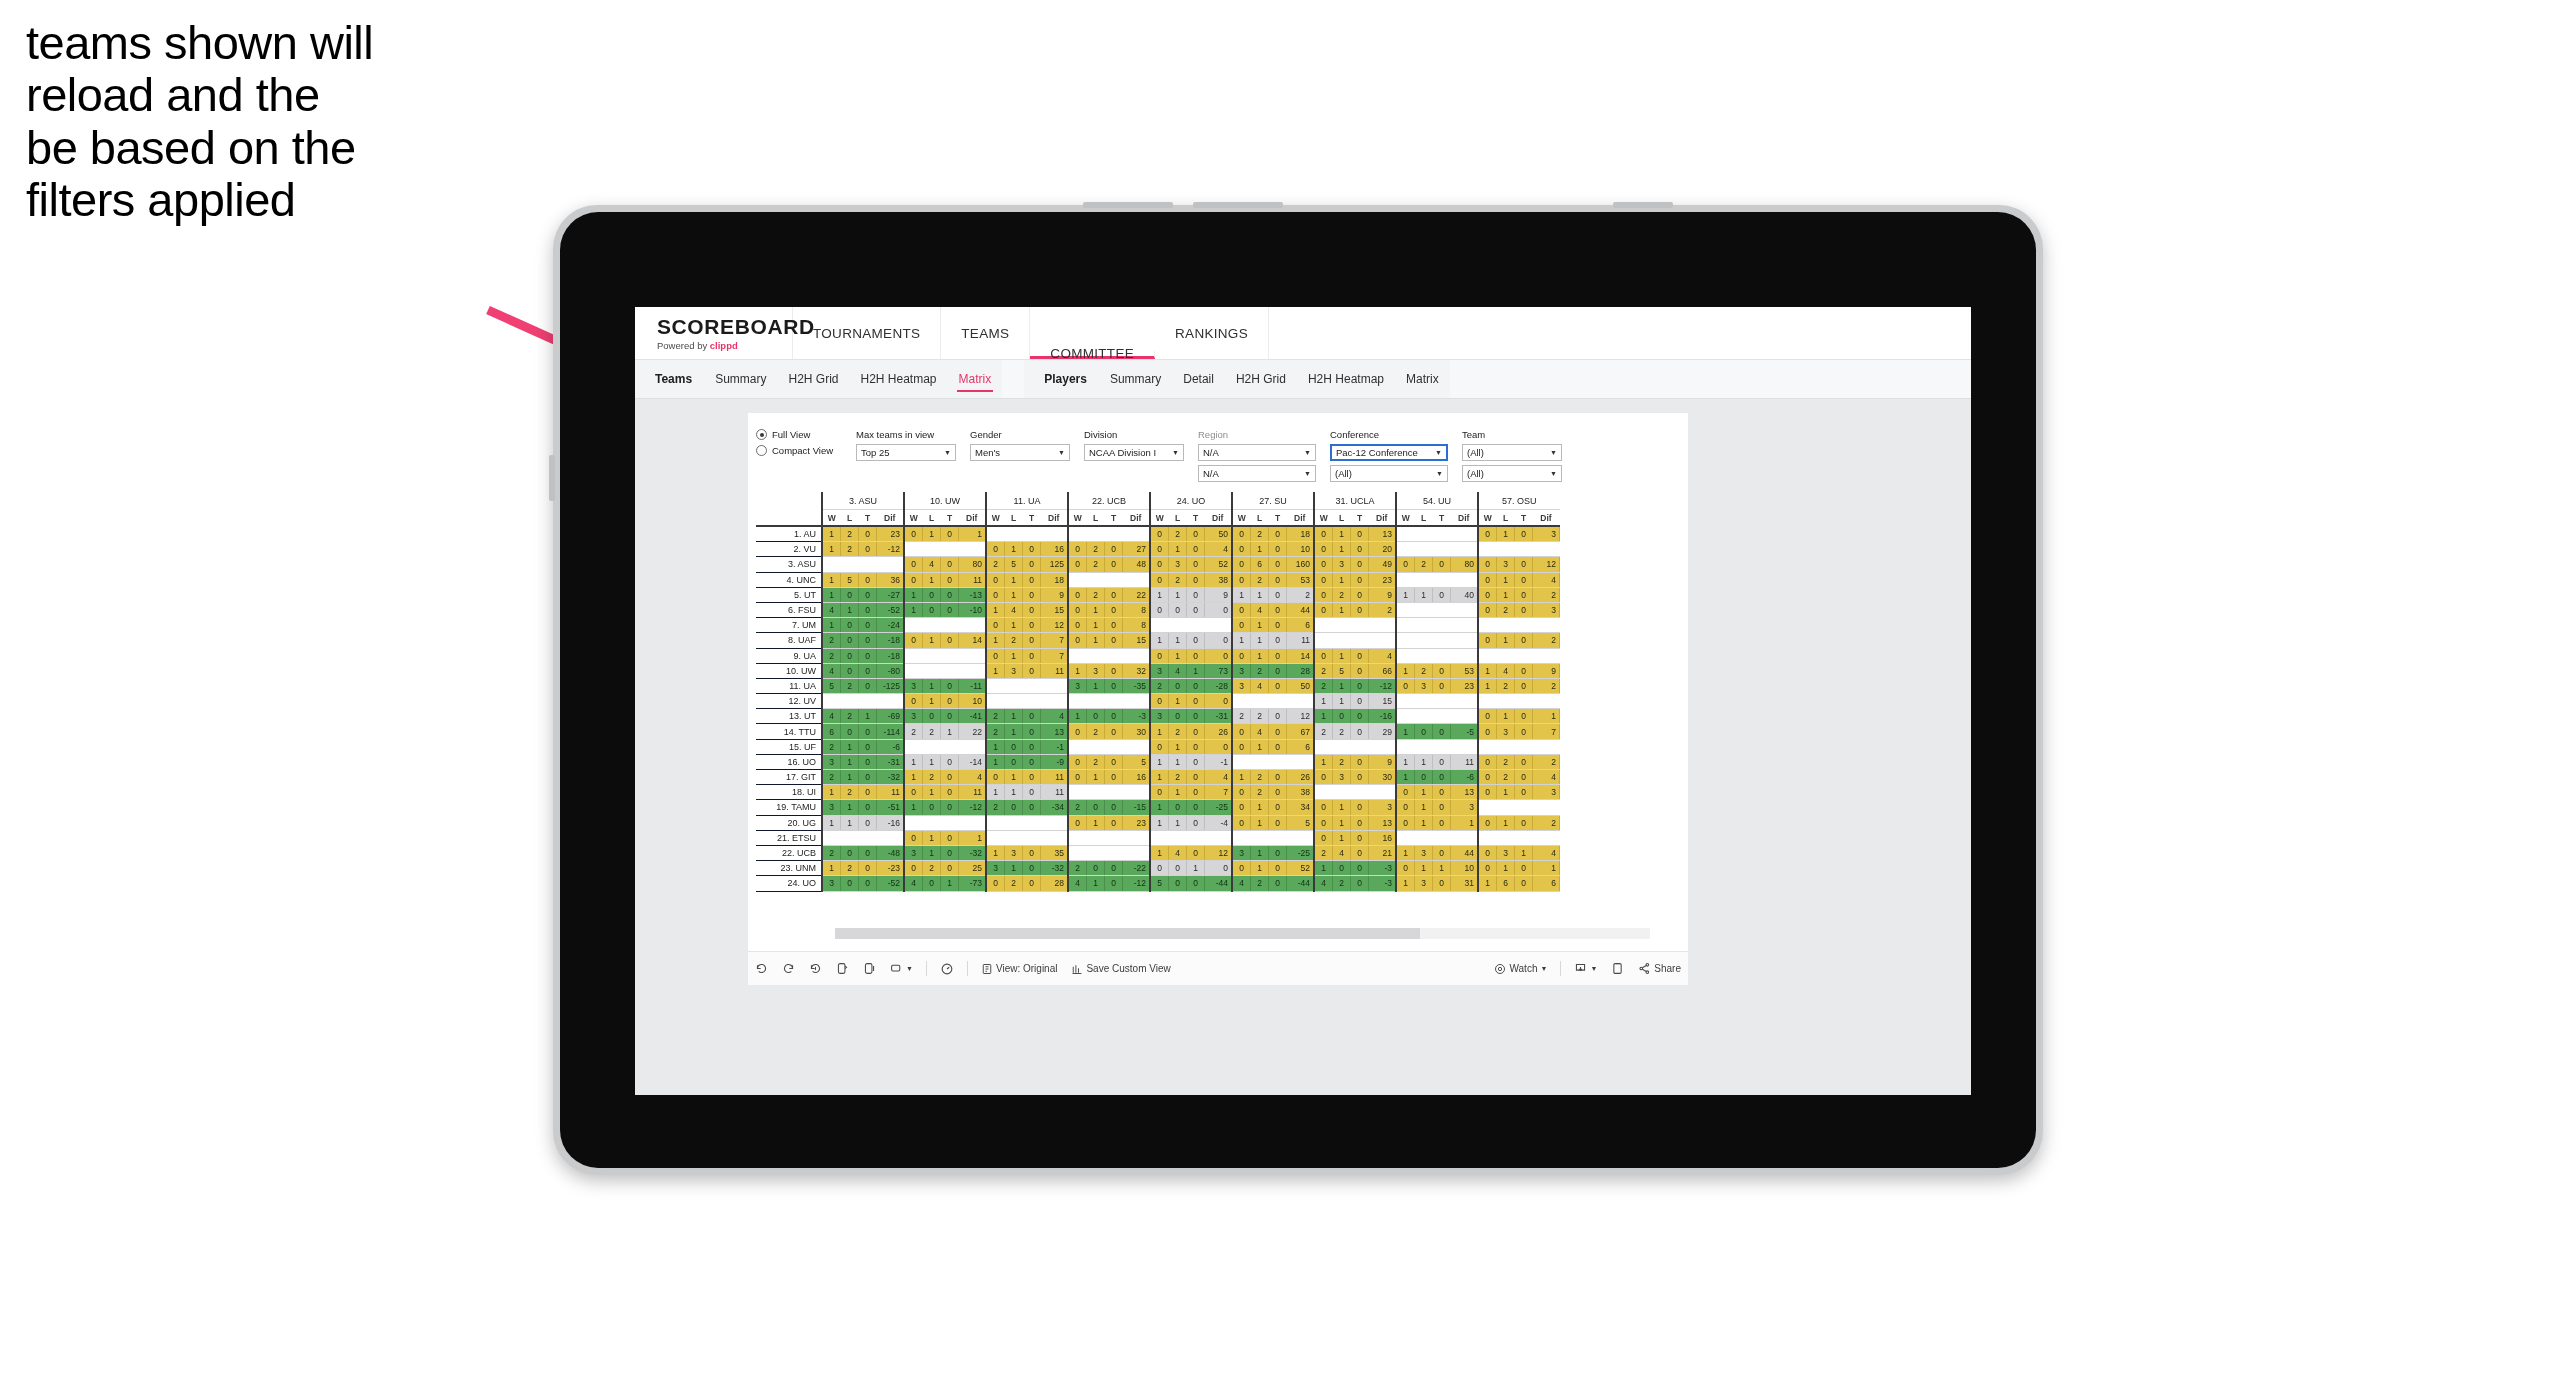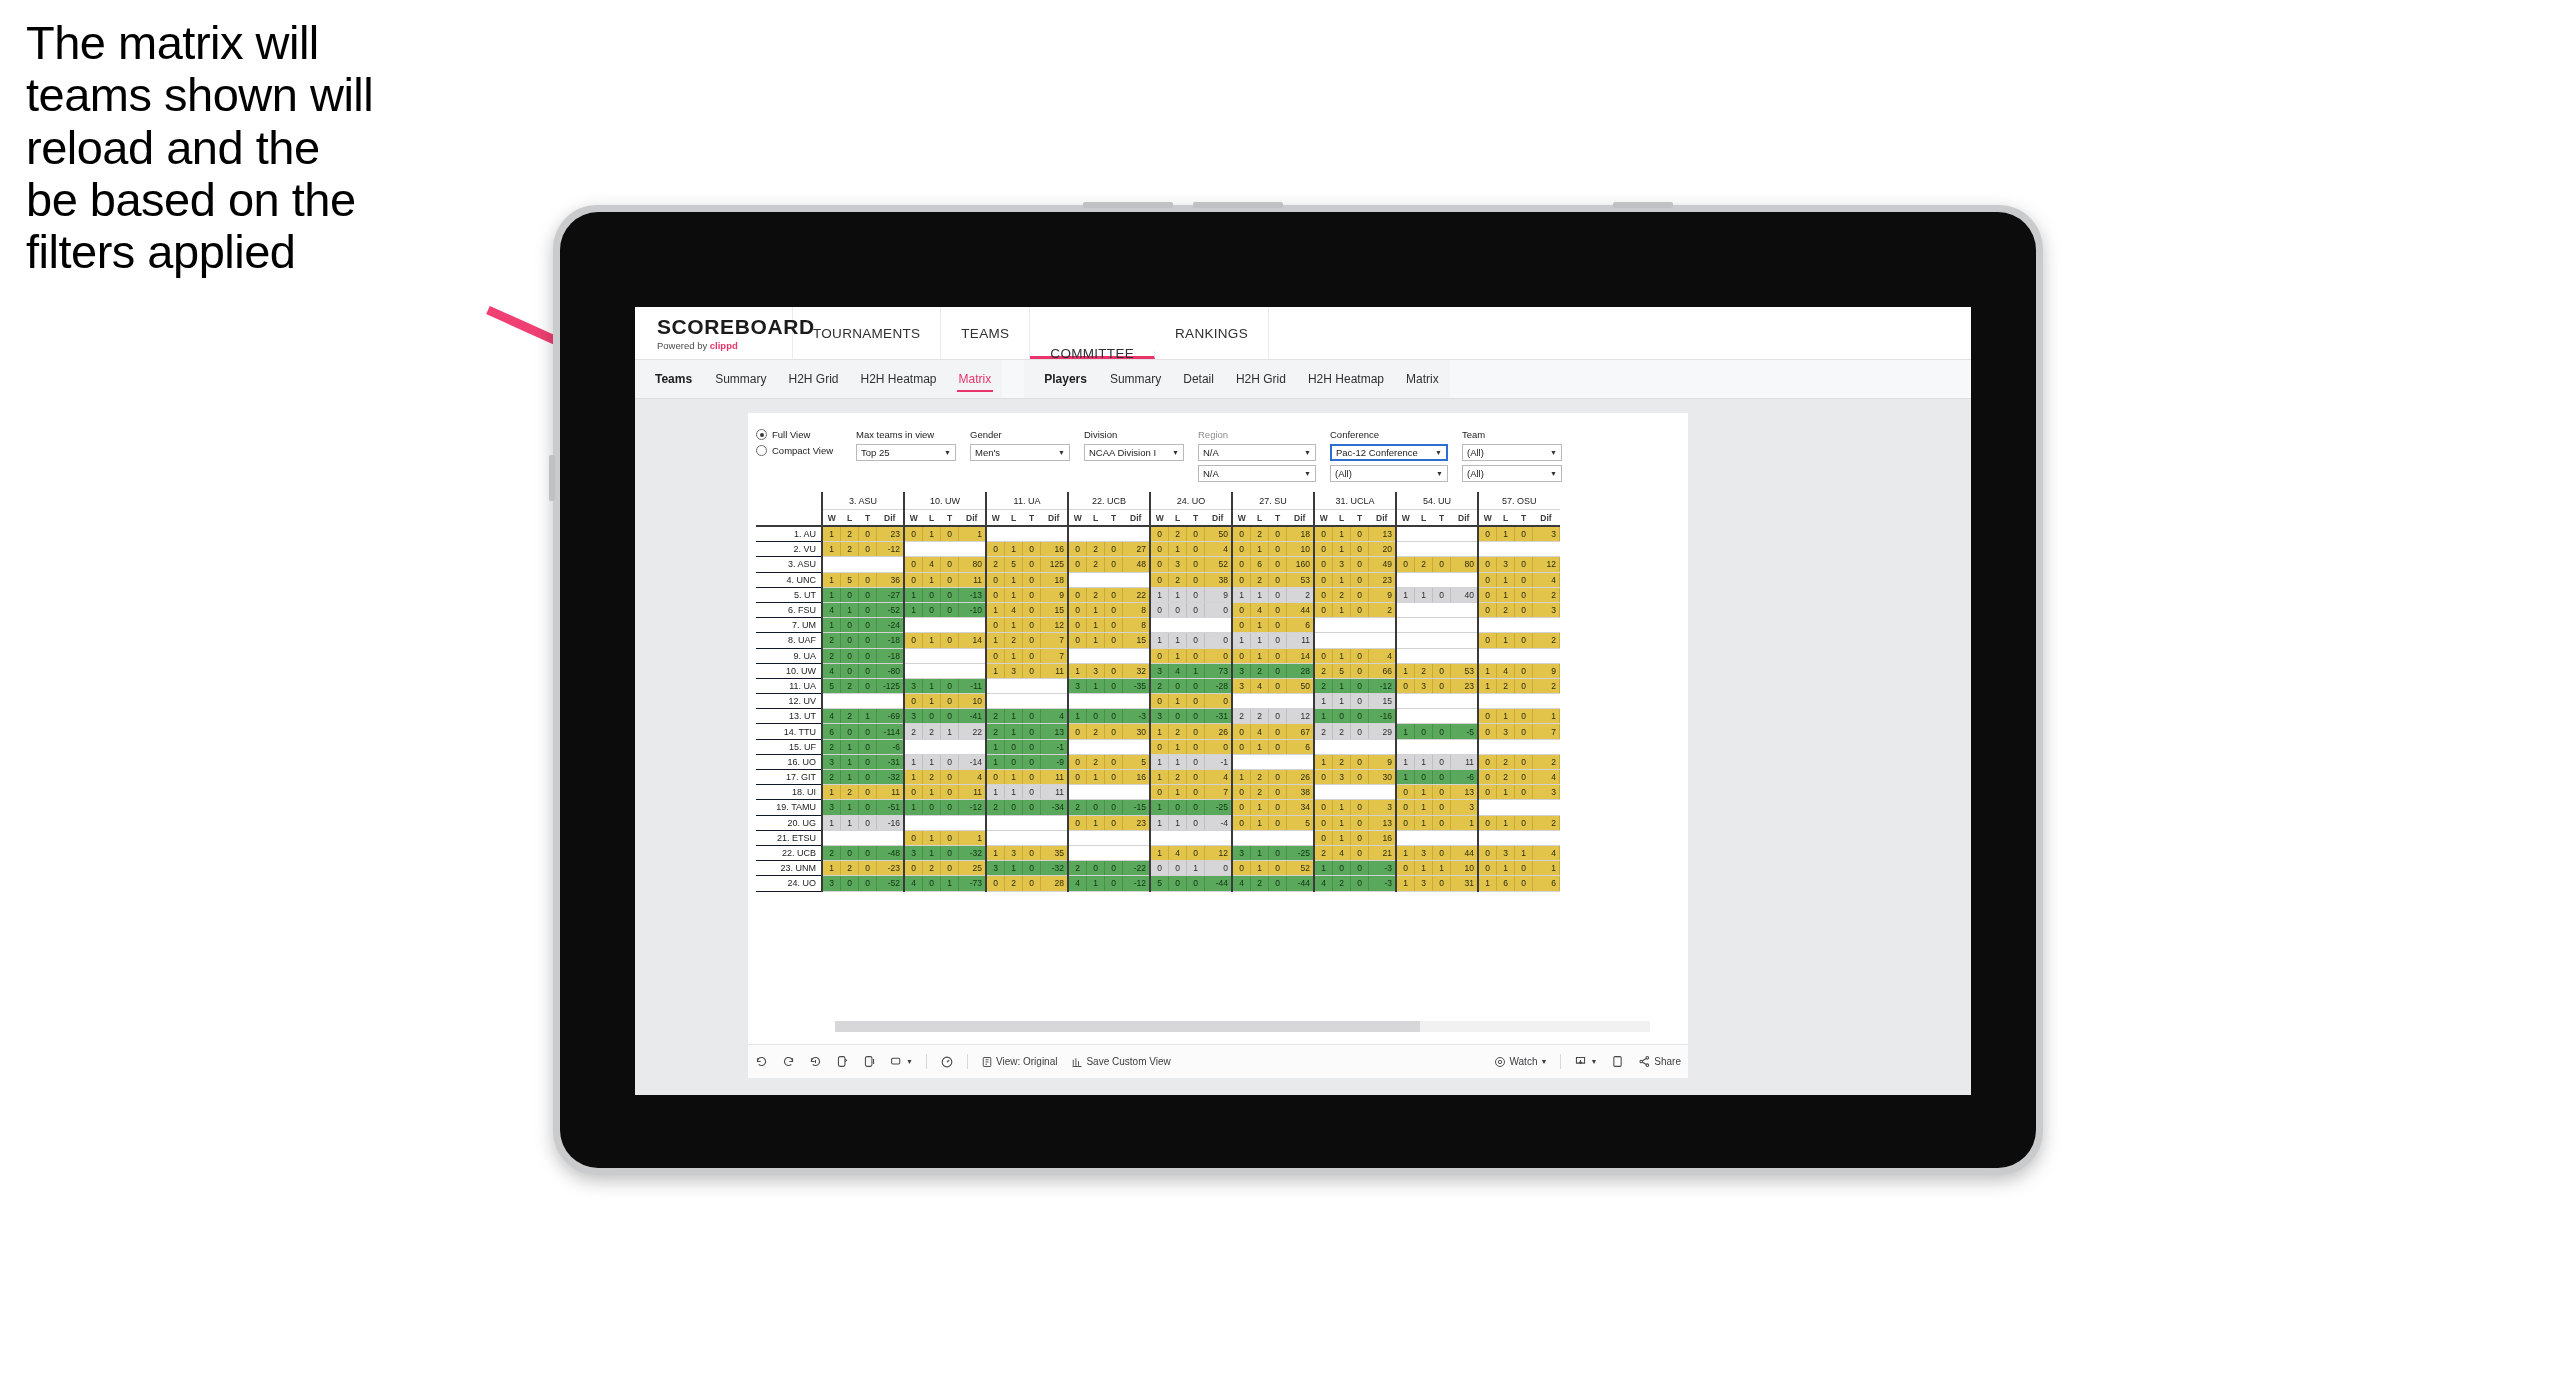--- a/index.html
+++ b/index.html
@@ -69,21 +69,21 @@
   .subitem{padding:0 11px;color:#303032;cursor:pointer;height:100%;
            display:flex;align-items:center;}
   .subitem.sel{color:#e8346a;position:relative;}
   .subitem.sel:after{content:"";position:absolute;left:9px;right:9px;bottom:6px;
                      height:2px;background:#e8346a;}
   #subnav-filler{flex:1;background:#f7f8f9;height:100%;}
 
   
   #pagebody{padding:14px 0 0 0;background:#e9eaec;height:698px;box-sizing:border-box;}
   #card{margin-left:113px;width:940px;background:#fff;box-sizing:border-box;
-        padding:10px 0 0 0;height:665px;position:relative;}
+        padding:10px 0 0 0;height:572px;position:relative;}
 
   
   #filters{display:flex;padding:6px 0 0 8px;font-size:9.5px;color:#202021;}
   .fcol{margin-right:14px;}
   .flabel{font-size:9.5px;color:#1c1c1c;margin-bottom:3px;height:12px;}
   .flabel.muted{color:#8d8d8f;}
   .fsel{
     border:1px solid #b9b9bb;background:#fff;height:17px;width:100px;
     font-size:9.5px;color:#1c1c1c;display:flex;align-items:center;
     padding:0 4px;box-sizing:border-box;justify-content:space-between;margin-bottom:4px;
@@ -131,21 +131,20 @@
              display:flex;align-items:center;font-size:10px;color:#3c3c3e;}
   .tool{padding:0 7px;cursor:pointer;display:flex;align-items:center;gap:3px;}
   .tool svg{display:block;}
   .tdiv{width:1px;height:15px;background:#d8d8da;margin:0 6px;}
   #bottombar .grow{flex:1;}
 </style>
 </head>
 <body>
 
 <div id="annotation">
-  <div>The matrix will</div>
   <div>teams shown will</div>
   <div>reload and the</div>
   <div>be based on the</div>
   <div>filters applied</div>
 </div>
 
 <svg id="arrow" viewBox="0 0 460 240">
   <defs>
     <marker id="ah" markerWidth="7" markerHeight="7" refX="4" refY="3.5" orient="auto">
       <polygon points="0 0, 7 3.5, 0 7" fill="#ef3f73"></polygon>

